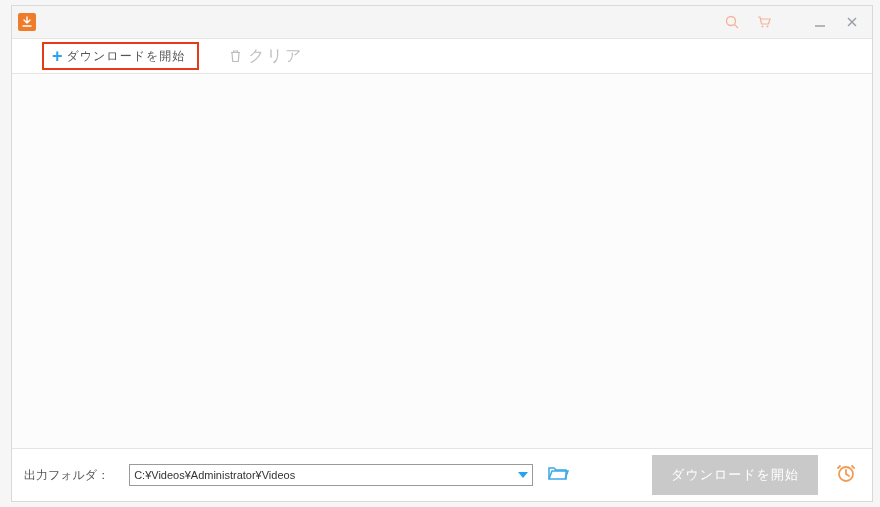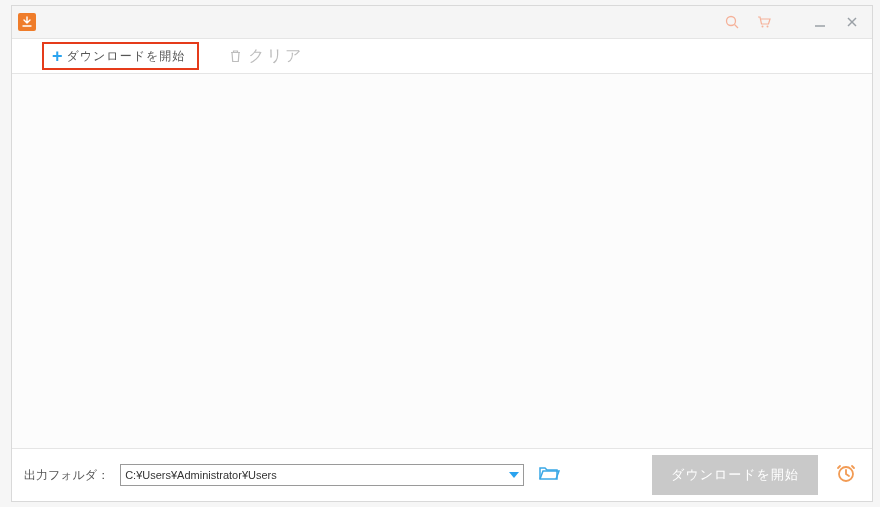--- a/index.html
+++ b/index.html
@@ -19,21 +19,21 @@
   .new-dl{height:24px;border:2px solid #e53b1a;background:#fff;display:flex;align-items:center;padding:0 12px 0 4px;cursor:pointer}
   .plus{color:#2aa3ef;font-size:18px;font-weight:bold;margin:0 4px}
   .new-dl-label{font-size:12px;color:#555;letter-spacing:1px}
   .clear-btn{display:flex;align-items:center;margin-left:30px;color:#bdbdbd;cursor:default}
   .trash{margin-right:6px;display:flex}
   .clear-label{font-size:16px;letter-spacing:2px}
 
   .body-area{flex:1;background:#fcfcfc}
 
   .footer{display:flex;align-items:center;padding:6px 8px 6px 12px;background:#fff;border-top:1px solid #e5e5e5}
-  .out-label{font-size:12px;color:#555;white-space:nowrap;margin-right:11px}
+  .out-label{font-size:12px;color:#555;white-space:nowrap;margin-right:20px}
   .combo{flex:0 0 398px;height:20px;border:1px solid #9a9a9a;background:#fff;display:flex;align-items:center;font-size:11px;color:#333;padding-left:4px;position:relative;cursor:pointer}
   .combo-caret{position:absolute;right:4px;top:50%;transform:translateY(-50%)}
   .open-folder{margin-left:14px;color:#3aa8e6;cursor:pointer;display:flex}
   .footer-spacer{flex:1}
   .start-btn{width:166px;height:40px;background:#c9c9c9;color:#fff;font-size:13px;letter-spacing:1px;display:flex;align-items:center;justify-content:center;cursor:default;margin-right:10px}
   .clock-btn{width:36px;height:40px;display:flex;align-items:center;justify-content:center;color:#f29b54;cursor:pointer}
 </style>
 </head>
 <body>
 
@@ -86,21 +86,21 @@
         </span>
         <span class="clear-label">クリア</span>
       </div>
     </div>
 
     <div class="body-area"></div>
 
     <div class="footer">
       <div class="out-label">出力フォルダ：</div>
       <div class="combo">
-        <span>C:¥Users¥Administrator¥Users</span>
+        <span>C:¥Videos¥Administrator¥Videos</span>
         <span class="combo-caret">
           <svg width="10" height="8" viewBox="0 0 10 8">
               <polygon points="0,1 10,1 5,7" fill="#2aa3ef"></polygon>
             </svg>
         </span>
       </div>
       <div class="open-folder">
         <span>
           <svg width="22" height="16" viewBox="0 0 22 16">
               <path d="M2 3h5l2 2h10v9H2z" stroke="currentColor" stroke-width="1.5" fill="none"></path>

